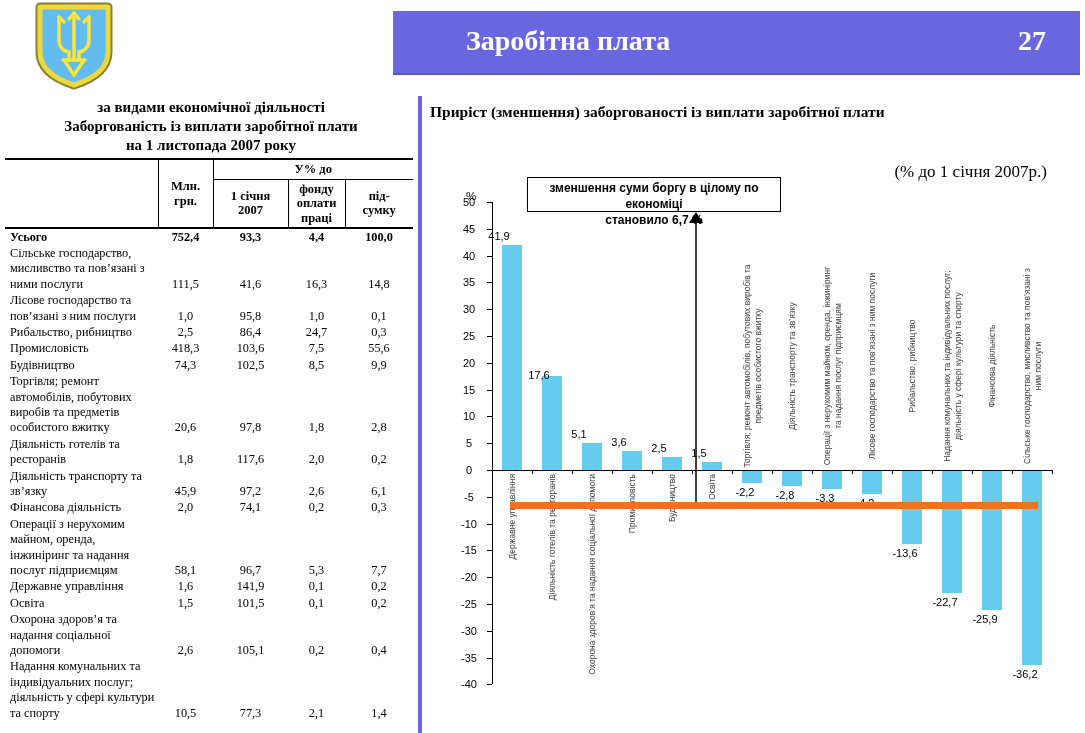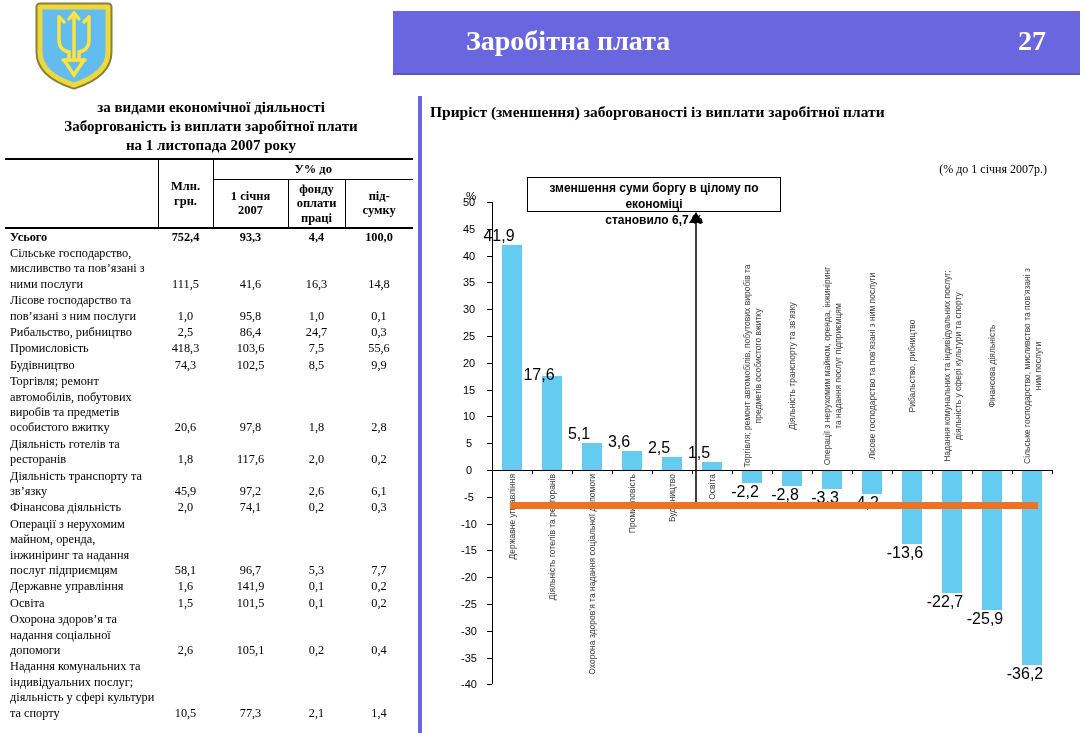--- a/index.html
+++ b/index.html
@@ -22,28 +22,28 @@
   table.data thead th.c-grp{border-bottom:1px solid #000;}
   table.data thead th.c-s1{border-right:1px solid #000;}
   table.data thead th.c-s2{border-right:1px solid #000;}
   table.data tbody{border-top:2px solid #000;}
   table.data td{font-size:12.3px;line-height:15.4px;vertical-align:bottom;padding:0.5px 0;}
   table.data td.lbl{text-align:left;padding-left:5px;padding-right:2px;}
   table.data td.num{text-align:center;}
   table.data tr.bold td{font-weight:bold;}
   
   .chart-title{position:absolute;left:430px;top:103px;width:655px;font-weight:bold;font-size:15.5px;}
-  .chart-sub{position:absolute;right:38px;top:162px;font-size:12px;}
+  .chart-sub{position:absolute;right:38px;top:162px;font-size:17px;}
   #chart-layer{position:absolute;left:0;top:0;width:1085px;height:733px;font-family:"Liberation Sans", sans-serif;}
   .abs{position:absolute;}
   .axis{background:#000;}
   .ytick-lab{width:34px;text-align:center;font-size:11px;line-height:12px;}
   .pct{font-size:11.5px;}
   .bar{z-index:2;}
-  .blab{font-size:16px;line-height:12px;white-space:nowrap;z-index:3;}
+  .blab{font-size:11px;line-height:12px;white-space:nowrap;z-index:3;}
   .vlab{font-size:8.5px;line-height:10.5px;color:#3f3f3f;z-index:1;}
   .vlab-below{width:240px;text-align:right;}
   .vlab-above{width:205px;text-align:center;}
   .rot{transform:translate(-50%,-50%) rotate(-90deg);}
   .refline{z-index:4;}
   .ann-box{left:527px;top:177px;width:252px;height:31px;border:1px solid #000;background:#fff;
     text-align:center;font-size:12px;font-weight:bold;line-height:16px;padding-top:2px;z-index:5;}
   .arrow-line{left:695px;top:222px;width:2px;height:281px;background:#404040;z-index:0;}
   .arrow-head{left:689px;top:212px;width:0;height:0;border-left:7px solid transparent;border-right:7px solid transparent;border-bottom:11px solid #000;z-index:5;}
 </style>

